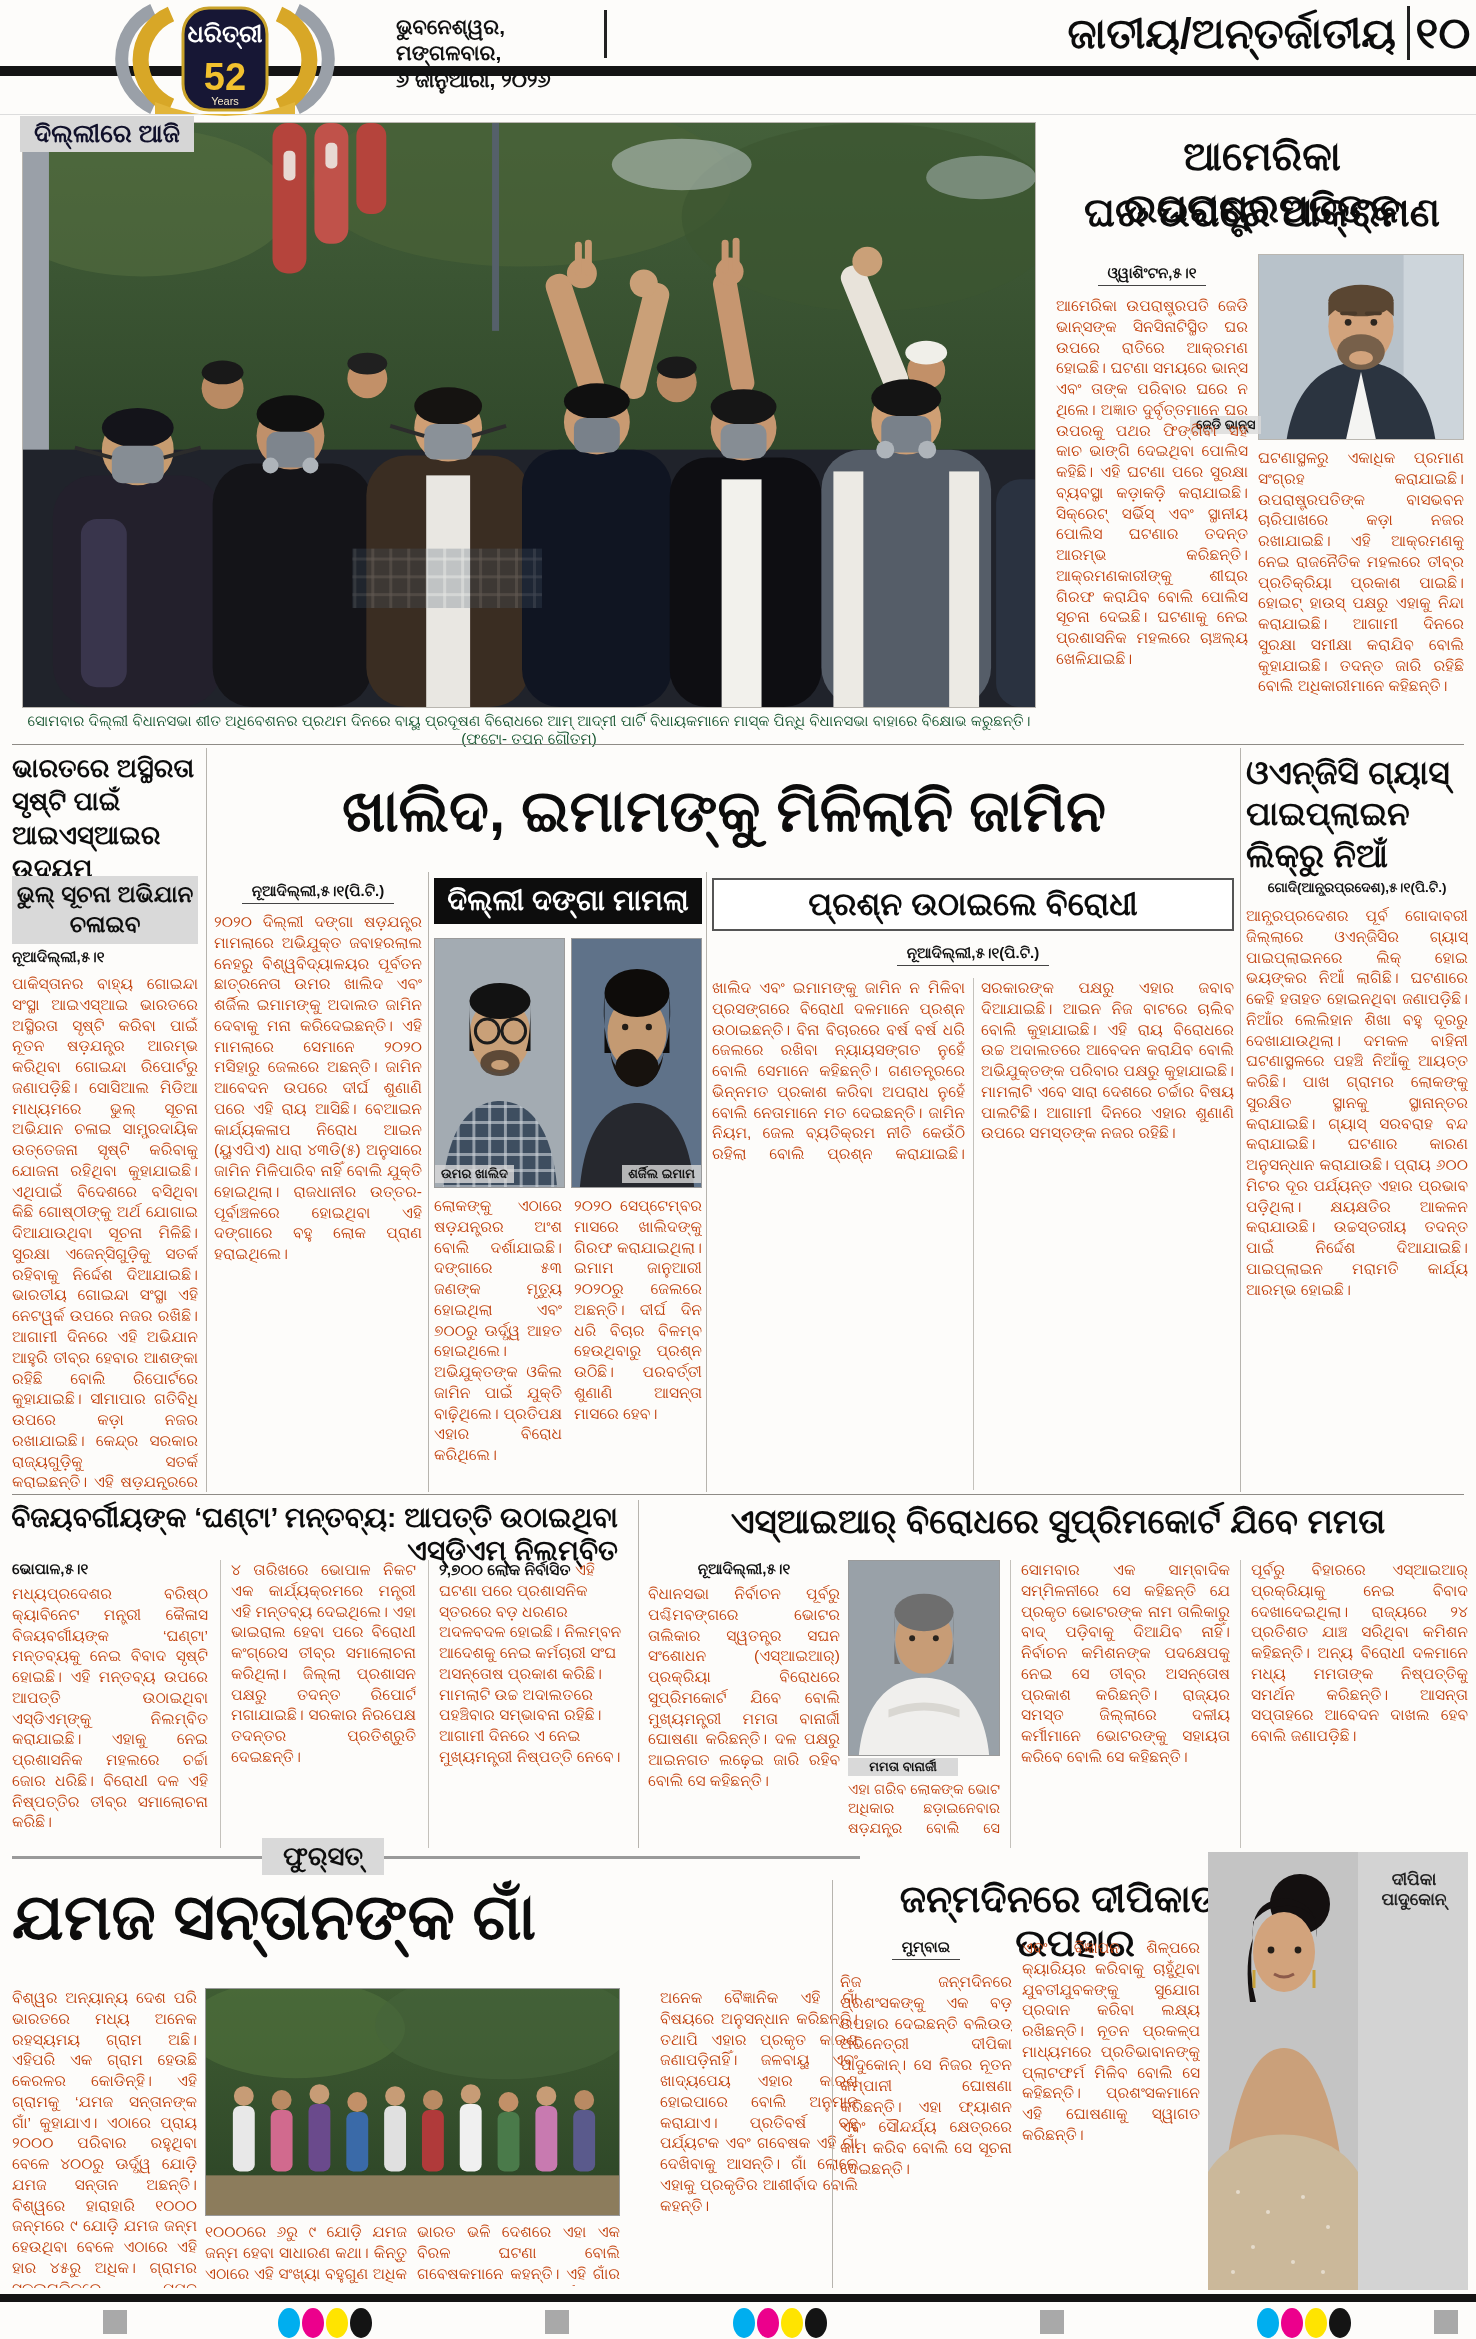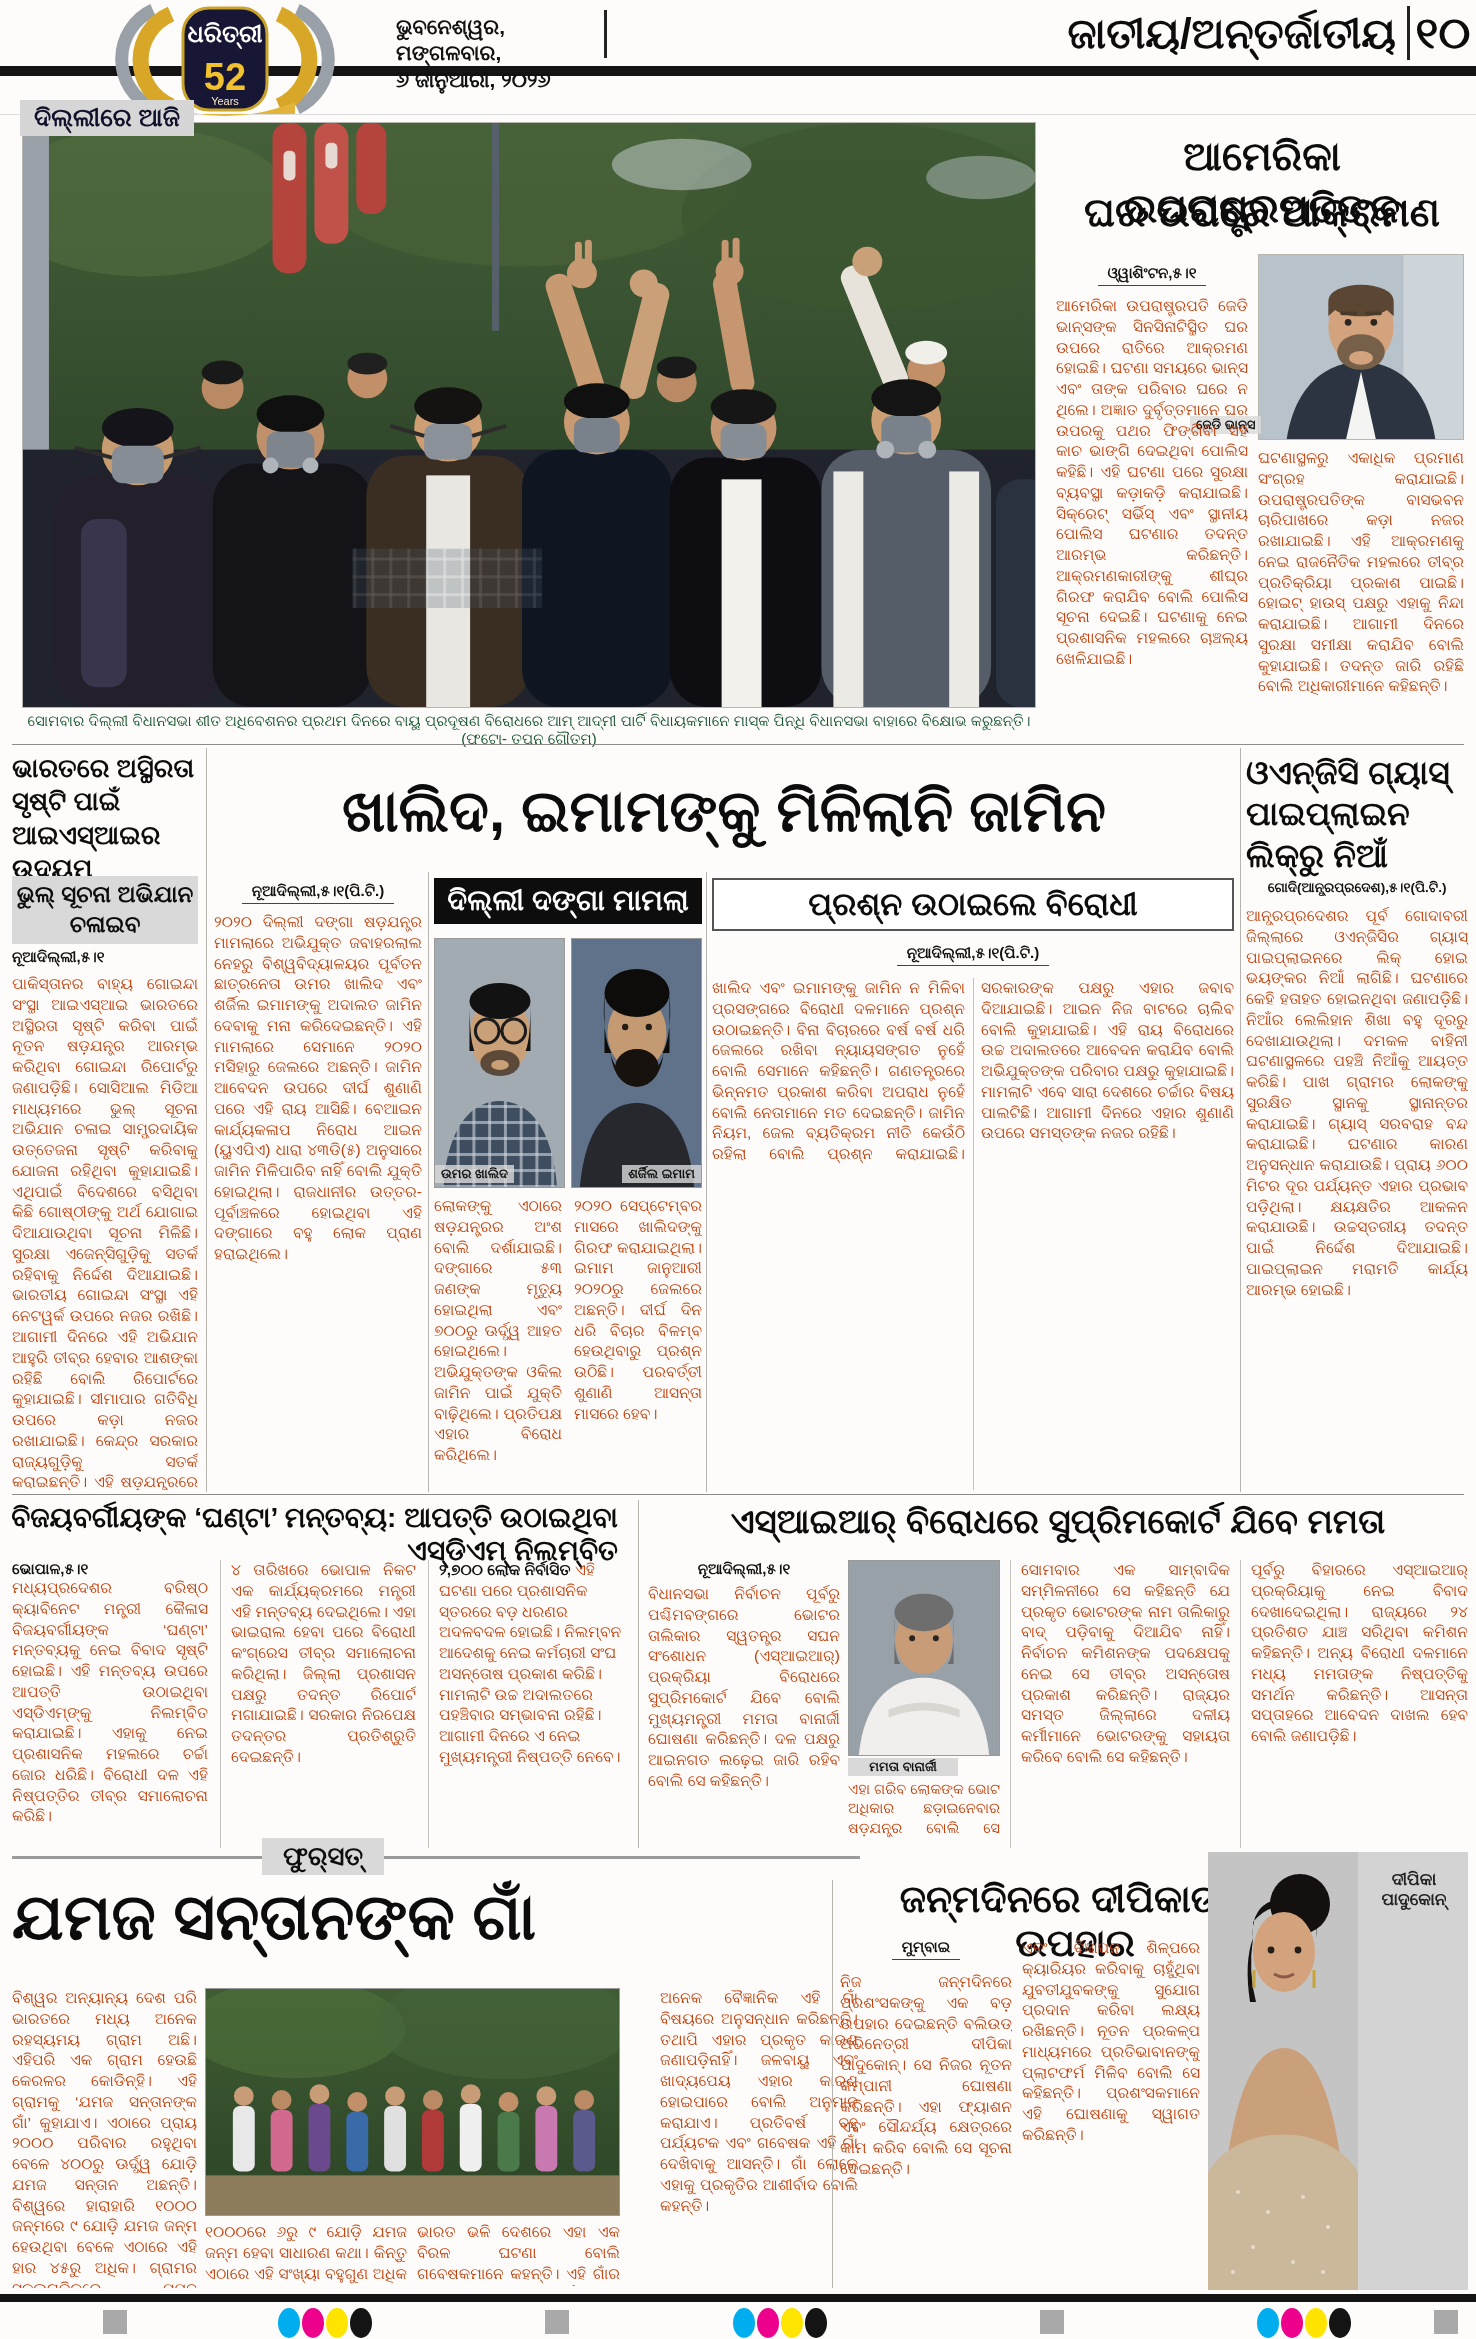--- a/index.html
+++ b/index.html
@@ -152,21 +152,21 @@
         <rect x="860" y="296" width="50" height="37" rx="10" fill="#79818a"></rect>
         <circle cx="864" cy="330" r="9" fill="#aeb4ba"></circle>
           <circle cx="906" cy="330" r="9" fill="#aeb4ba"></circle>
 
         <rect x="975" y="360" width="60" height="230" rx="24" fill="#2a3240"></rect>
       </g>
       <rect x="330" y="430" width="190" height="60" fill="url(#plaid)" opacity="0.25"></rect>
     </svg>
 
   </div>
-  <div class="abs kicker" style="left:20px;top:100px;z-index:6;">ଦିଲ୍ଲୀରେ ଆଜି</div>
+  <div class="abs kicker" style="left:20px;top:116px;z-index:6;">ଦିଲ୍ଲୀରେ ଆଜି</div>
   <div class="abs caption" style="left:22px;top:712px;width:1014px;text-align:center;">ସୋମବାର ଦିଲ୍ଲୀ ବିଧାନସଭା ଶୀତ ଅଧିବେଶନର ପ୍ରଥମ ଦିନରେ ବାୟୁ ପ୍ରଦୂଷଣ ବିରୋଧରେ ଆମ୍ ଆଦ୍‌ମୀ ପାର୍ଟି ବିଧାୟକମାନେ ମାସ୍କ ପିନ୍ଧି ବିଧାନସଭା ବାହାରେ ବିକ୍ଷୋଭ କରୁଛନ୍ତି। (ଫଟୋ- ତପନ ଗୌତମ)</div>
 
   <div class="abs headline" style="left:1056px;top:130px;width:412px;font-size:40px;text-align:center;line-height:1.3;">ଆମେରିକା ଉପରାଷ୍ଟ୍ରପତିଙ୍କ</div>
   <div class="abs headline" style="left:1056px;top:186px;width:412px;font-size:40px;text-align:center;line-height:1.3;">ଘର ଉପରେ ଆକ୍ରମଣ</div>
 
   <div class="abs" style="left:1258px;top:254px;width:206px;height:186px;border:1px solid #b9b6b0;">
     <svg width="204" height="184" viewBox="0 0 206 186" preserveAspectRatio="none">
       <rect width="206" height="186" fill="#b8c2ca"></rect>
       <rect x="146" y="0" width="60" height="186" fill="#cdd5db"></rect>
       <path d="M28 186 C38 122 78 108 103 108 C128 108 168 122 178 186 Z" fill="#2b3440"></path>
@@ -262,21 +262,21 @@
   <div class="abs headline" style="left:1246px;top:752px;width:222px;font-size:33px;line-height:1.25;">ଓଏନ୍‌ଜିସି ଗ୍ୟାସ୍ ପାଇପ୍‌ଲାଇନ ଲିକ୍‌ରୁ ନିଆଁ</div>
   <div class="abs" style="left:1246px;top:880px;width:222px;text-align:center;font-weight:700;font-size:13.5px;">ଗୋଦି(ଆନ୍ଧ୍ରପ୍ରଦେଶ),୫।୧(ପି.ଟି.)</div>
   <div class="abs body-text" style="left:1246px;top:906px;width:222px;height:584px;">ଆନ୍ଧ୍ରପ୍ରଦେଶର ପୂର୍ବ ଗୋଦାବରୀ ଜିଲ୍ଲାରେ ଓଏନ୍‌ଜିସିର ଗ୍ୟାସ୍ ପାଇପ୍‌ଲାଇନରେ ଲିକ୍ ହୋଇ ଭୟଙ୍କର ନିଆଁ ଲାଗିଛି। ଘଟଣାରେ କେହି ହତାହତ ହୋଇନଥିବା ଜଣାପଡ଼ିଛି। ନିଆଁର ଲେଲିହାନ ଶିଖା ବହୁ ଦୂରରୁ ଦେଖାଯାଉଥିଲା। ଦମକଳ ବାହିନୀ ଘଟଣାସ୍ଥଳରେ ପହଞ୍ଚି ନିଆଁକୁ ଆୟତ୍ତ କରିଛି। ପାଖ ଗ୍ରାମର ଲୋକଙ୍କୁ ସୁରକ୍ଷିତ ସ୍ଥାନକୁ ସ୍ଥାନାନ୍ତର କରାଯାଇଛି। ଗ୍ୟାସ୍ ସରବରାହ ବନ୍ଦ କରାଯାଇଛି। ଘଟଣାର କାରଣ ଅନୁସନ୍ଧାନ କରାଯାଉଛି। ପ୍ରାୟ ୬୦୦ ମିଟର ଦୂର ପର୍ଯ୍ୟନ୍ତ ଏହାର ପ୍ରଭାବ ପଡ଼ିଥିଲା। କ୍ଷୟକ୍ଷତିର ଆକଳନ କରାଯାଉଛି। ଉଚ୍ଚସ୍ତରୀୟ ତଦନ୍ତ ପାଇଁ ନିର୍ଦ୍ଦେଶ ଦିଆଯାଇଛି। ପାଇପ୍‌ଲାଇନ ମରାମତି କାର୍ଯ୍ୟ ଆରମ୍ଭ ହୋଇଛି।</div>
 
   <div class="abs hrule" style="left:12px;top:1494px;width:1452px;"></div>
   <div class="abs vrule" style="left:638px;top:1500px;height:348px;"></div>
 
   <div class="abs headline" style="left:0;top:1502px;width:618px;font-size:28px;text-align:right;">ବିଜୟବର୍ଗୀୟଙ୍କ ‘ଘଣ୍ଟା’ ମନ୍ତବ୍ୟ: ଆପତ୍ତି ଉଠାଇଥିବା ଏସ୍‌ଡିଏମ୍ ନିଲମ୍ବିତ</div>
   <div class="abs" style="left:12px;top:1560px;width:196px;height:288px;">
     <div class="dl-plain">ଭୋପାଳ,୫।୧</div>
-    <div class="body-text" style="height:258px;">ମଧ୍ୟପ୍ରଦେଶର ବରିଷ୍ଠ କ୍ୟାବିନେଟ ମନ୍ତ୍ରୀ କୈଳାସ ବିଜୟବର୍ଗୀୟଙ୍କ ‘ଘଣ୍ଟା’ ମନ୍ତବ୍ୟକୁ ନେଇ ବିବାଦ ସୃଷ୍ଟି ହୋଇଛି। ଏହି ମନ୍ତବ୍ୟ ଉପରେ ଆପତ୍ତି ଉଠାଇଥିବା ଏସ୍‌ଡିଏମ୍‌ଙ୍କୁ ନିଲମ୍ବିତ କରାଯାଇଛି। ଏହାକୁ ନେଇ ପ୍ରଶାସନିକ ମହଲରେ ଚର୍ଚ୍ଚା ଜୋର ଧରିଛି। ବିରୋଧୀ ଦଳ ଏହି ନିଷ୍ପତ୍ତିର ତୀବ୍ର ସମାଲୋଚନା କରିଛି।</div>
+    <div class="body-text" style="height:258px;margin-top:6px;">ମଧ୍ୟପ୍ରଦେଶର ବରିଷ୍ଠ କ୍ୟାବିନେଟ ମନ୍ତ୍ରୀ କୈଳାସ ବିଜୟବର୍ଗୀୟଙ୍କ ‘ଘଣ୍ଟା’ ମନ୍ତବ୍ୟକୁ ନେଇ ବିବାଦ ସୃଷ୍ଟି ହୋଇଛି। ଏହି ମନ୍ତବ୍ୟ ଉପରେ ଆପତ୍ତି ଉଠାଇଥିବା ଏସ୍‌ଡିଏମ୍‌ଙ୍କୁ ନିଲମ୍ବିତ କରାଯାଇଛି। ଏହାକୁ ନେଇ ପ୍ରଶାସନିକ ମହଲରେ ଚର୍ଚ୍ଚା ଜୋର ଧରିଛି। ବିରୋଧୀ ଦଳ ଏହି ନିଷ୍ପତ୍ତିର ତୀବ୍ର ସମାଲୋଚନା କରିଛି।</div>
   </div>
   <div class="abs body-text" style="left:220px;top:1560px;width:196px;height:288px;border-left:1px solid #c4c1bb;padding-left:10px;">୪ ତାରିଖରେ ଭୋପାଳ ନିକଟ ଏକ କାର୍ଯ୍ୟକ୍ରମରେ ମନ୍ତ୍ରୀ ଏହି ମନ୍ତବ୍ୟ ଦେଇଥିଲେ। ଏହା ଭାଇରାଲ ହେବା ପରେ ବିରୋଧୀ କଂଗ୍ରେସ ତୀବ୍ର ସମାଲୋଚନା କରିଥିଲା। ଜିଲ୍ଲା ପ୍ରଶାସନ ପକ୍ଷରୁ ତଦନ୍ତ ରିପୋର୍ଟ ମଗାଯାଇଛି। ସରକାର ନିରପେକ୍ଷ ତଦନ୍ତର ପ୍ରତିଶ୍ରୁତି ଦେଇଛନ୍ତି।</div>
   <div class="abs" style="left:428px;top:1560px;width:200px;height:288px;border-left:1px solid #c4c1bb;padding-left:10px;">
     <span style="font-weight:700;font-size:15.5px;">୨,୭୦୦ ଲୋକ ନିର୍ବାସିତ</span>
     <span class="body-text" style="display:inline;"> ଏହି ଘଟଣା ପରେ ପ୍ରଶାସନିକ ସ୍ତରରେ ବଡ଼ ଧରଣର ଅଦଳବଦଳ ହୋଇଛି। ନିଲମ୍ବନ ଆଦେଶକୁ ନେଇ କର୍ମଚାରୀ ସଂଘ ଅସନ୍ତୋଷ ପ୍ରକାଶ କରିଛି। ମାମଲାଟି ଉଚ୍ଚ ଅଦାଲତରେ ପହଞ୍ଚିବାର ସମ୍ଭାବନା ରହିଛି। ଆଗାମୀ ଦିନରେ ଏ ନେଇ ମୁଖ୍ୟମନ୍ତ୍ରୀ ନିଷ୍ପତ୍ତି ନେବେ।</span>
   </div>
 
   <div class="abs headline" style="left:648px;top:1502px;width:820px;font-size:34px;text-align:center;">ଏସ୍‌ଆଇଆର୍ ବିରୋଧରେ ସୁପ୍ରିମକୋର୍ଟ ଯିବେ ମମତା</div>
   <div class="abs" style="left:648px;top:1560px;width:192px;height:288px;">
     <div class="dl-plain" style="text-align:center;">ନୂଆଦିଲ୍ଲୀ,୫।୧</div>

